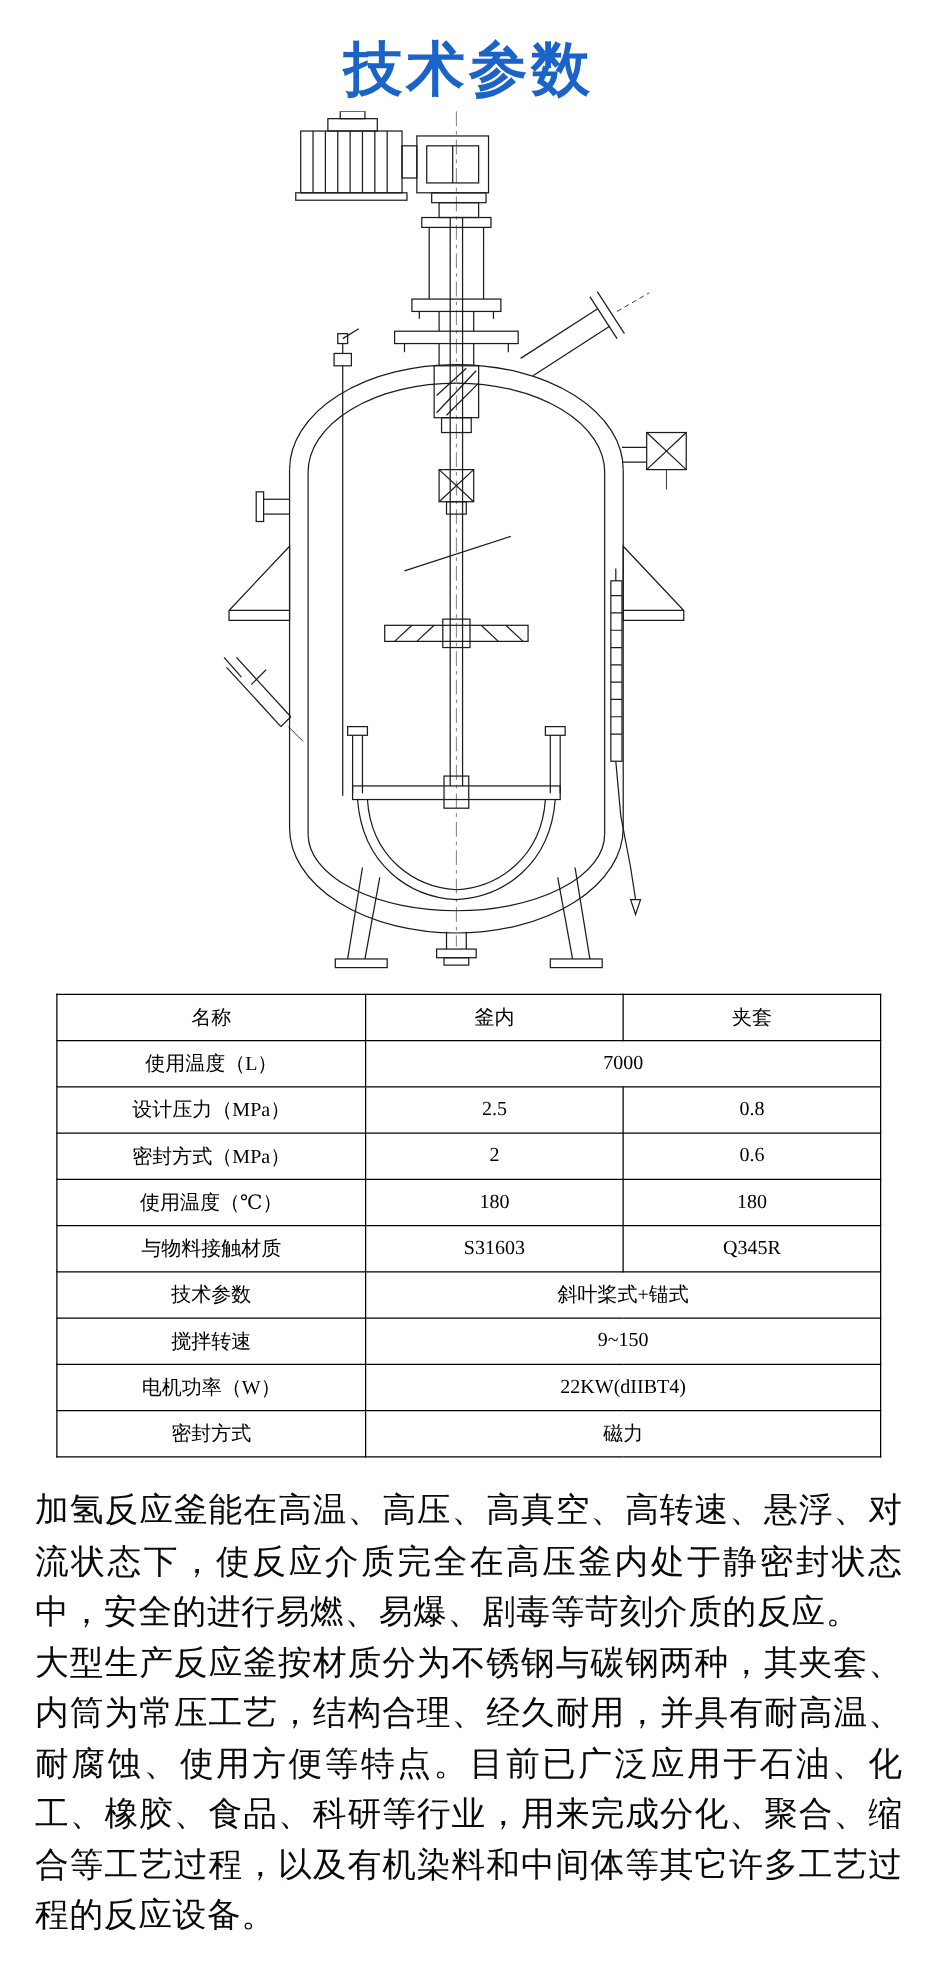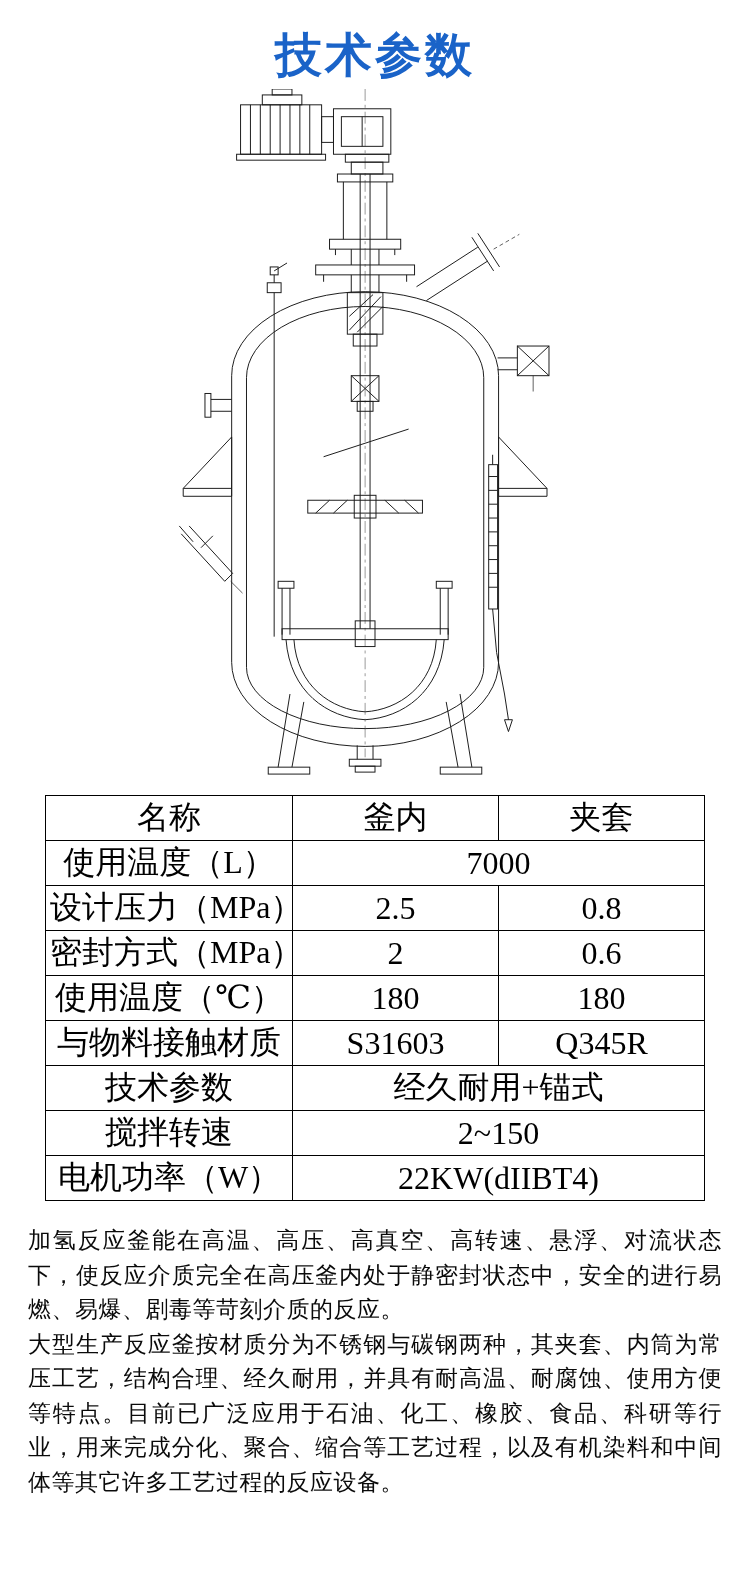--- a/index.html
+++ b/index.html
@@ -15,31 +15,31 @@
     color:#1a63c8;
     font-family:"Liberation Sans","DejaVu Sans",sans-serif;
   }
   .diagram-wrap {
     display:flex; justify-content:center; margin-top:2px;
   }
   .spec-table {
     width:660px; margin:14px auto 0 auto;
     border-collapse:collapse; table-layout:fixed;
     font-family:"Liberation Serif","DejaVu Serif",serif;
-    font-size:32px; color:#000;
+    font-size:16px; color:#000;
   }
   .spec-table td {
     border:1px solid #000;
     height:36px; text-align:center; vertical-align:middle;
     padding:0 4px; overflow:hidden; white-space:nowrap;
   }
   .spec-table td.col-label { width:238px; }
   .description {
     width:694px; margin:22px auto 0 auto;
-    font-size:23px; line-height:1.5; letter-spacing:0.5px;
+    font-size:27px; line-height:1.5; letter-spacing:0.5px;
     text-align:justify; color:#0a0a0a;
   }
   .description p { margin:0; }
   svg .thin { stroke-width:0.7; }
 </style>
 </head>
 <body>
 
 <div class="page">
 
@@ -216,29 +216,33 @@
           <td>180</td>
           <td>180</td>
         </tr>
         <tr>
           <td class="col-label">与物料接触材质</td>
           <td>S31603</td>
           <td>Q345R</td>
         </tr>
         <tr>
           <td class="col-label">技术参数</td>
-          <td colspan="2">经久耐用+锚式</td>
+          <td colspan="2">斜叶桨式+锚式</td>
         </tr>
         <tr>
           <td class="col-label">搅拌转速</td>
-          <td colspan="2">2~150</td>
+          <td colspan="2">9~150</td>
         </tr>
         <tr>
           <td class="col-label">电机功率（W）</td>
           <td colspan="2">22KW(dIIBT4)</td>
+        </tr>
+        <tr>
+          <td class="col-label">密封方式</td>
+          <td colspan="2">磁力</td>
         </tr>
       </tbody>
   </table>
 
   <div class="description">
     <p>加氢反应釜能在高温、高压、高真空、高转速、悬浮、对流状态下，使反应介质完全在高压釜内处于静密封状态中，安全的进行易燃、易爆、剧毒等苛刻介质的反应。</p>
     <p>大型生产反应釜按材质分为不锈钢与碳钢两种，其夹套、内筒为常压工艺，结构合理、经久耐用，并具有耐高温、耐腐蚀、使用方便等特点。目前已广泛应用于石油、化工、橡胶、食品、科研等行业，用来完成分化、聚合、缩合等工艺过程，以及有机染料和中间体等其它许多工艺过程的反应设备。</p>
   </div>
 
 </div>

